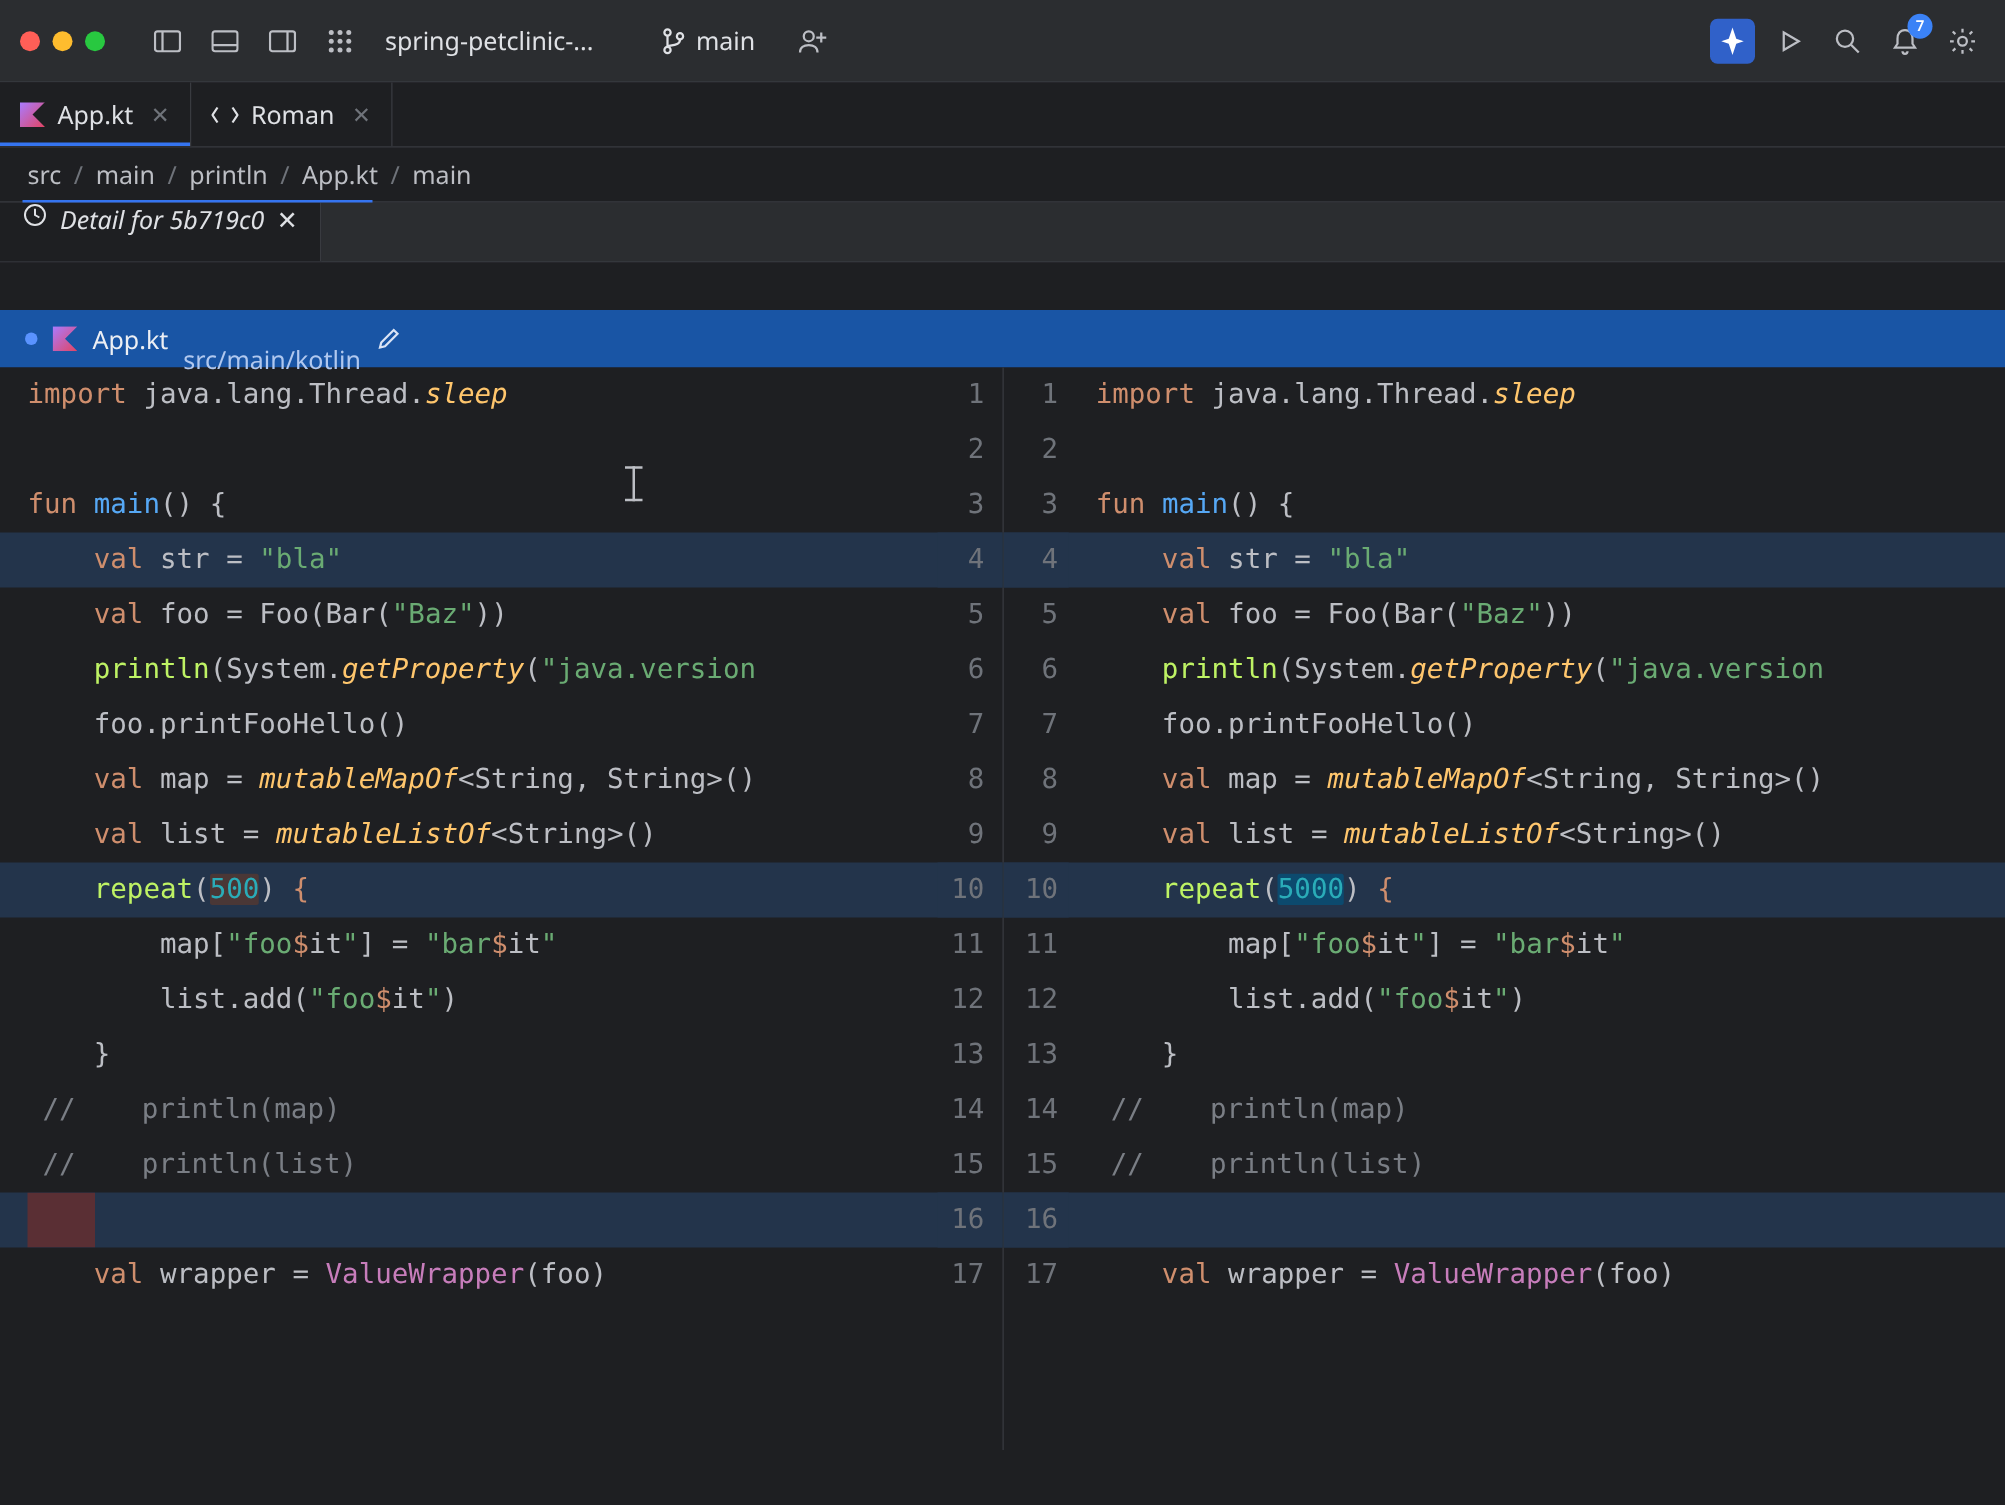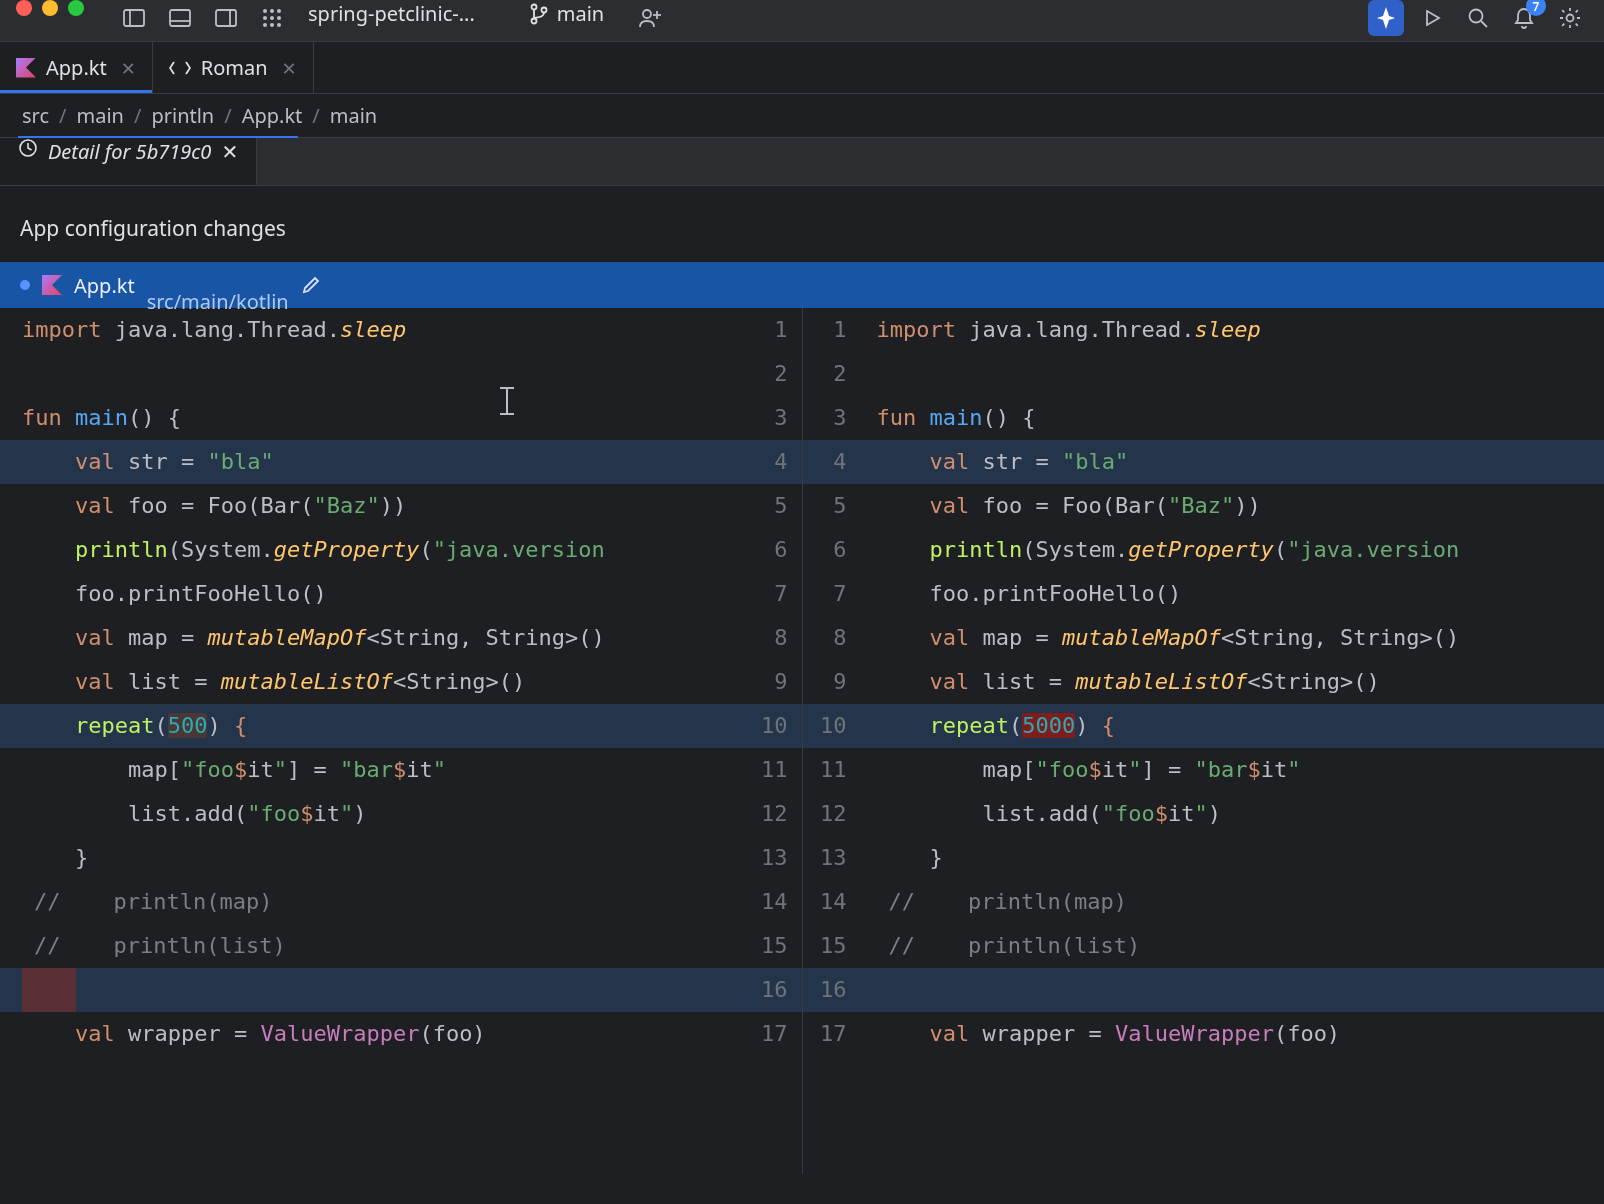--- a/index.html
+++ b/index.html
@@ -35,24 +35,24 @@
     margin: 0; padding: 0;
     width: 1604px; height: 1204px;
     background: var(--bg);
     color: var(--fg);
     font-family: var(--sans);
     font-size: 18px;
     overflow: hidden;
   }
   
   .toolbar {
-    height: 42px;
+    height: 66px;
     background: var(--bg-toolbar);
     display: flex;
-    align-items: flex-start;
+    align-items: center;
     padding: 0 16px;
     gap: 10px;
     border-bottom: 1px solid var(--border);
   }
   .traffic-lights { display: flex; gap: 10px; margin-right: 22px; }
   .dot { width: 16px; height: 16px; border-radius: 50%; }
   .dot.red { background: var(--accent-red-dot); }
   .dot.yellow { background: var(--accent-yellow-dot); }
   .dot.green { background: var(--accent-green-dot); }
   .icon-btn {
@@ -247,21 +247,21 @@
     position: absolute; left: 2px; width: 14px; height: 2px; background:#bcbec4;
   }
   .ibeam .top { top: 0; }
   .ibeam .bot { bottom: 0; }
 
   .changed-inline-left {
     background: #4a3736;
     border-radius: 2px;
   }
   .changed-inline-right {
-    background: #7f1d1d;
+    background: #0c4a6e;
     border-radius: 2px;
   }
 </style>
 </head>
 <body>
 
 <div class="toolbar">
   <div class="traffic-lights">
     <div class="dot red"></div>
     <div class="dot yellow"></div>
@@ -391,21 +391,20 @@
     <svg width="20" height="20" viewBox="0 0 20 20" fill="none" stroke="currentColor" stroke-width="1.6">
       <circle cx="10" cy="10" r="8"></circle>
         <path d="M10 5 V10 L13.5 12"></path>
     </svg>
     <span>Detail for 5b719c0</span>
     <span class="close-x" style="font-style:normal">✕</span>
   </div>
 </div>
 
 <div class="commit-info">
-  <div class="commit-line2">App configuration changes</div>
 </div>
 
 <div class="file-header">
   <span class="status-dot"></span>
   <span class="kotlin-icon"></span>
   <span class="fname">App.kt</span>
   <span class="fpath">src/main/kotlin</span>
   <span class="pencil">
     <svg width="20" height="20" viewBox="0 0 20 20" fill="none" stroke="currentColor" stroke-width="1.8">
       <path d="M3 17 L4 13 L14 3 L17 6 L7 16 Z"></path>

